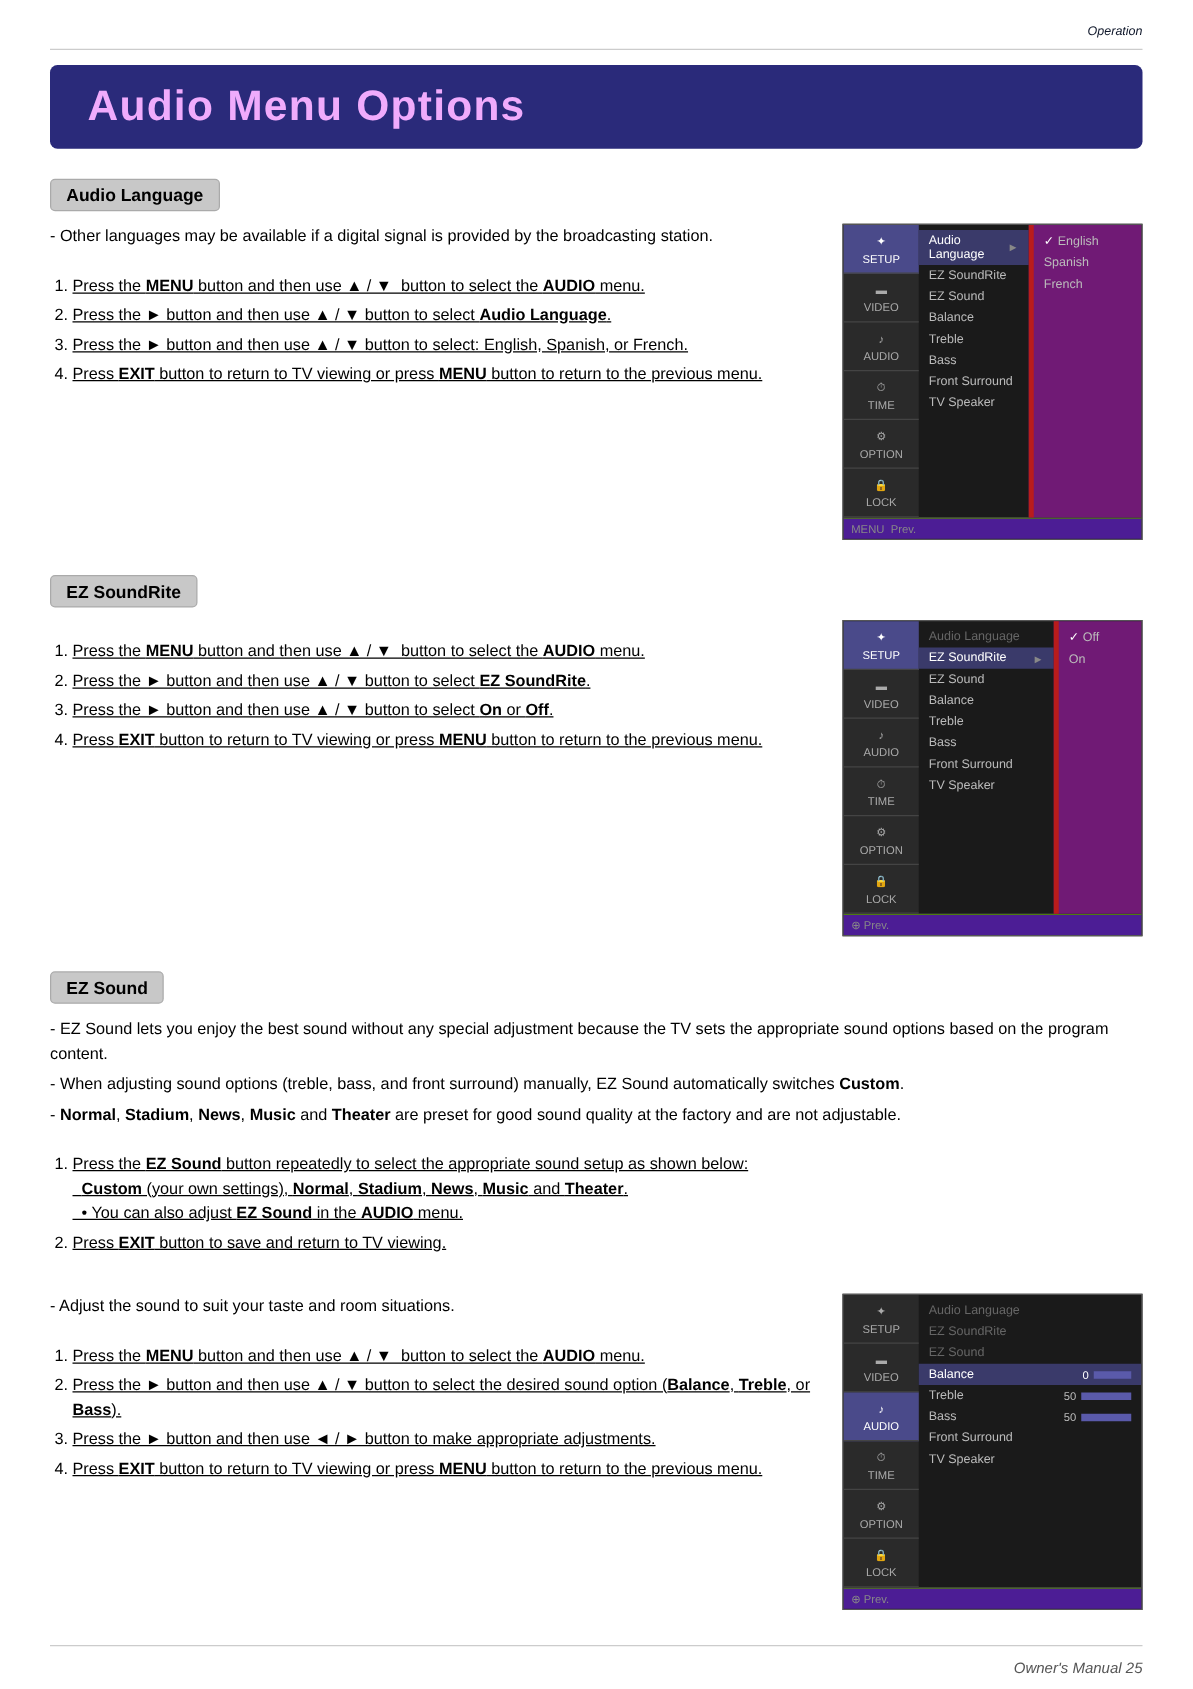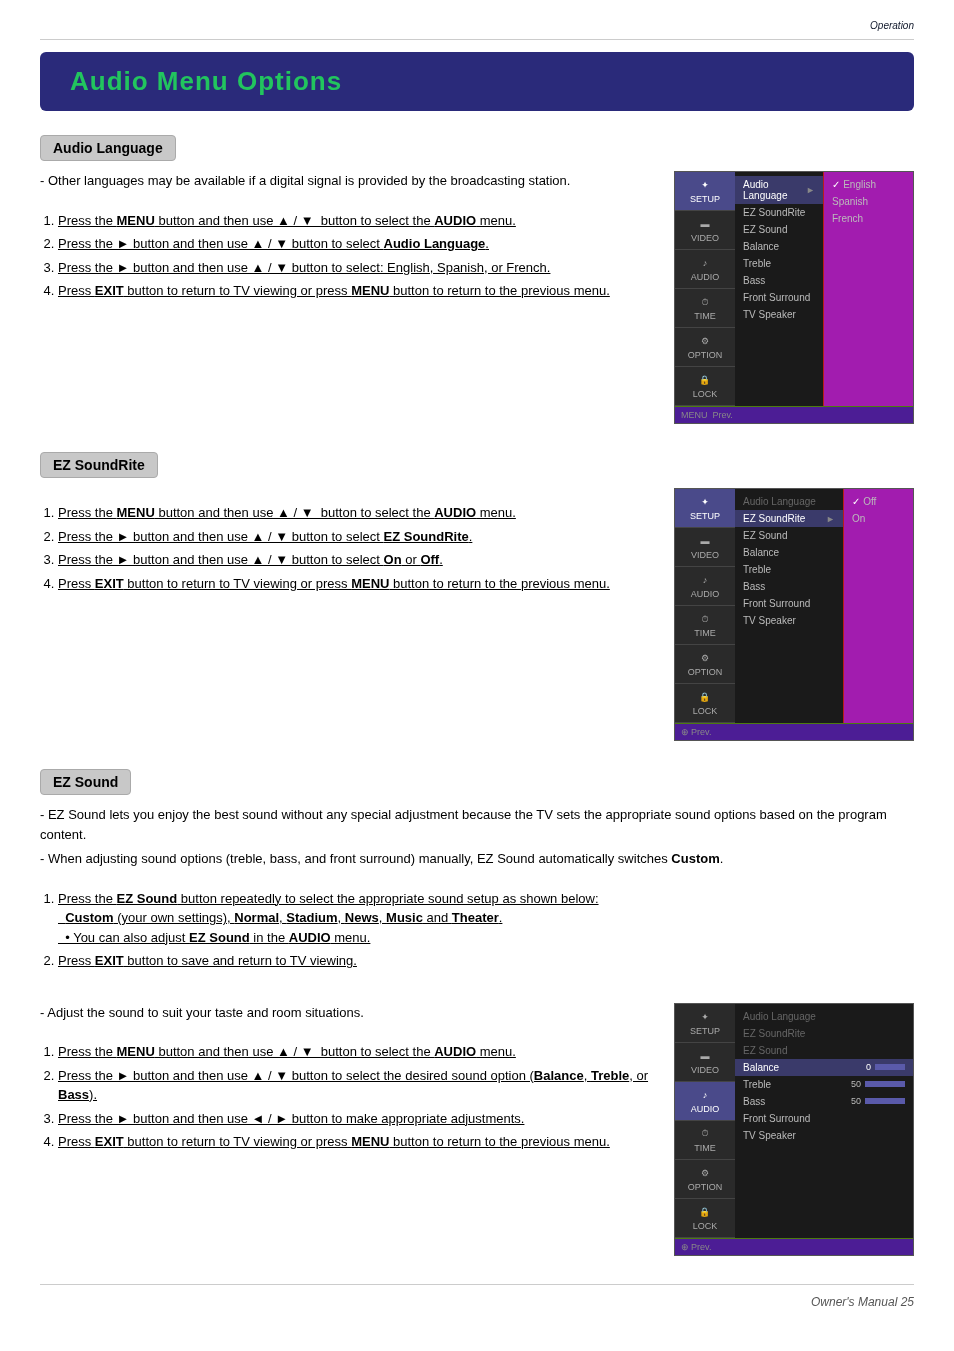--- a/index.html
+++ b/index.html
@@ -23,22 +23,22 @@
 
     .page-title-box {
       background: #2a2a7a;
       border-radius: 6px;
       padding: 14px 30px;
       margin-bottom: 24px;
       display: inline-block;
       width: 100%;
     }
     .page-title-box h1 {
-      color: #22c55e;
-      font-size: 26px;
+      color: #f0abfc;
+      font-size: 34px;
       font-weight: bold;
       letter-spacing: 1px;
     }
 
     .section {
       margin-bottom: 28px;
     }
 
     .section-header {
       background: #c8c8c8;
@@ -150,22 +150,22 @@
       background: #3a3a6a;
       color: #fff;
     }
 
     .tv-menu-row .arrow {
       color: #888;
       font-size: 9px;
     }
 
     .tv-submenu {
-      background: #a21caf;
-      border-left: 1px solid #b91c1c;
+      background: #701a75;
+      border-left: 4px solid #b91c1c;
       width: 90px;
       font-size: 10px;
       padding: 4px 0;
     }
 
     .tv-submenu-item {
       padding: 3px 8px;
       color: #bbb;
     }
 
@@ -394,20 +394,21 @@
 </div>
 
 
 <div class="section">
   <div class="section-header">EZ Sound</div>
   <div class="section-content">
     <div class="section-text">
       <ul>
         <li>EZ Sound lets you enjoy the best sound without any special adjustment because the TV sets the appropriate sound options based on the program content.</li>
         <li>When adjusting sound options (treble, bass, and front surround) manually, EZ Sound automatically switches <span class="bold">Custom</span>.</li>
+        <li><span class="bold">Normal</span>, <span class="bold">Stadium</span>, <span class="bold">News</span>, <span class="bold">Music</span> and <span class="bold">Theater</span> are preset for good sound quality at the factory and are not adjustable.</li>
       </ul>
       <br>
       <ol>
         <li>
           Press the <span class="bold">EZ Sound</span> button repeatedly to select the appropriate sound setup as shown below:<br>
           &nbsp;&nbsp;<span class="bold">Custom</span> (your own settings), <span class="bold">Normal</span>, <span class="bold">Stadium</span>, <span class="bold">News</span>, <span class="bold">Music</span> and <span class="bold">Theater</span>.<br>
           &nbsp;&nbsp;• You can also adjust <span class="bold">EZ Sound</span> in the <span class="bold">AUDIO</span> menu.
         </li>
         <li>Press <span class="bold">EXIT</span> button to save and return to TV viewing.</li>
       </ol>

